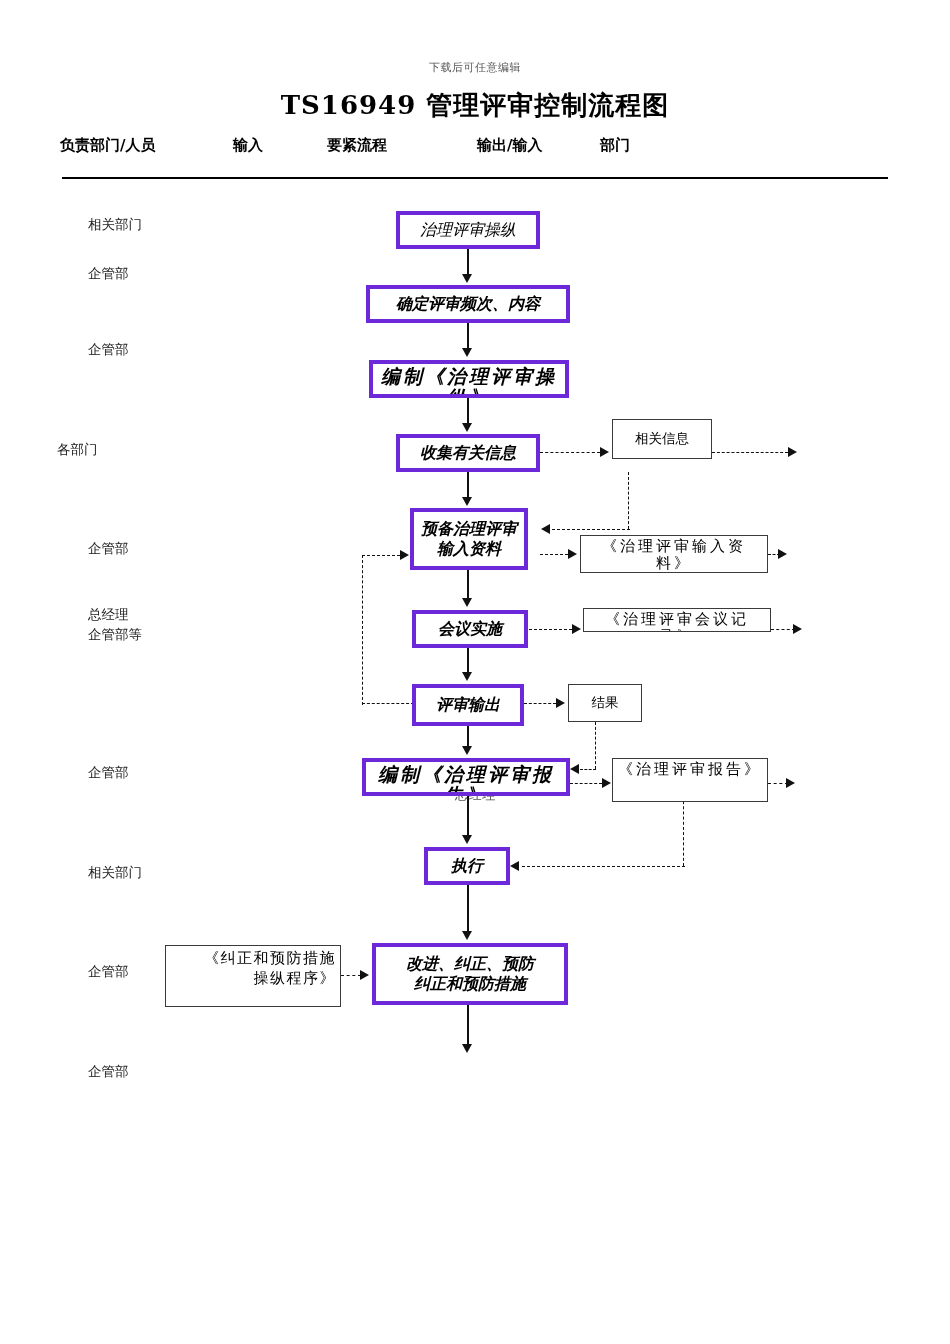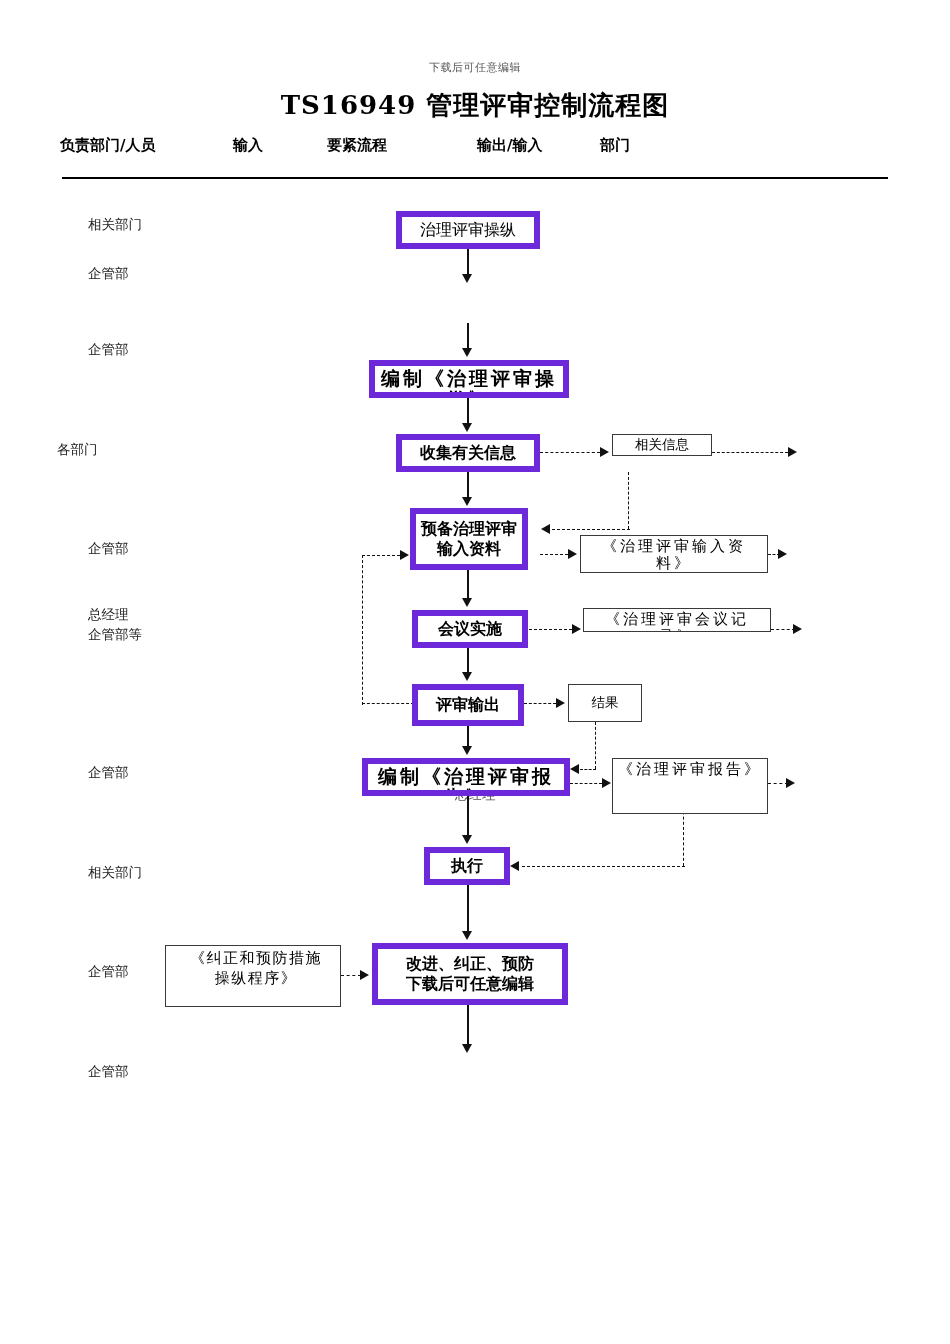--- a/index.html
+++ b/index.html
@@ -35,21 +35,21 @@
     position:absolute;font-size:13.5px;white-space:nowrap;color:#222;
     font-family:"DejaVu Serif","Liberation Serif",serif;line-height:1.45;
   }
 
   
   .box{
     position:absolute;border:1.5px solid #3a3a3a;background:#fff;
     box-sizing:border-box;display:flex;align-items:center;justify-content:center;
     text-align:center;overflow:hidden;
   }
-  .box.heavy{border:6px solid #6d28d9;}
+  .box.heavy{border:4px solid #6d28d9;font-style:italic;}
   .box .t{display:block;width:100%;padding:0 4px;box-sizing:border-box;}
   .b-main{font-size:16px;font-weight:bold;font-family:"DejaVu Sans","Liberation Sans",sans-serif;}
   .b-main-serif{font-size:16px;font-family:"DejaVu Serif","Liberation Serif",serif;}
   .b-doc-n{font-size:13.5px;font-family:"DejaVu Serif","Liberation Serif",serif;}
   
   .clip{align-items:flex-start;}
   .clip .t{
     font-size:19px;font-weight:bold;letter-spacing:3px;line-height:1.08;
     padding-top:2px;
   }
@@ -177,20 +177,23 @@
   <div class="dh" style="left:522px;top:866px;width:163px"></div>
   <div class="arr arr-l" style="left:510px;top:861px"></div>
 
   <div class="dh" style="left:341px;top:975px;width:20px"></div>
   <div class="arr arr-r" style="left:360px;top:970px"></div>
 
   <div class="box heavy" style="left:396px;top:211px;width:144px;height:38px">
     <span class="t b-main-serif">治理评审操纵</span>
   </div>
 
+  <div class="box heavy" style="left:366px;top:285px;width:204px;height:38px">
+    <span class="t b-main">确定评审频次、内容</span>
+  </div>
 
   <div class="box heavy clip" style="left:369px;top:360px;width:200px;height:38px">
     <span class="t">编制《治理评审操纵》</span>
   </div>
 
   <div class="box heavy" style="left:396px;top:434px;width:144px;height:38px">
     <span class="t b-main">收集有关信息</span>
   </div>
 
   <div class="box heavy" style="left:410px;top:508px;width:118px;height:62px">
@@ -209,42 +212,42 @@
   <div class="box heavy clip" style="left:362px;top:758px;width:208px;height:38px">
     <span class="t">编制《治理评审报告》</span>
   </div>
 
   <div class="box heavy" style="left:424px;top:847px;width:86px;height:38px">
     <span class="t b-main">执行</span>
   </div>
 
   <div class="box heavy" style="left:372px;top:943px;width:196px;height:62px">
     <span class="t b-main" style="white-space:pre;line-height:1.25">改进、纠正、预防
-下载后可任意编辑</span>
-  </div>
-
-
-  <div class="box" style="left:612px;top:434px;width:100px;height:22px">
+纠正和预防措施</span>
+  </div>
+
+
+  <div class="box" style="left:612px;top:419px;width:100px;height:40px">
     <span class="t b-doc-n">相关信息</span>
   </div>
 
   <div class="box clip clip-serif" style="left:580px;top:535px;width:188px;height:38px">
     <span class="t">《治理评审输入资料》</span>
   </div>
 
   <div class="box clip clip-serif" style="left:583px;top:608px;width:188px;height:24px">
     <span class="t">《治理评审会议记录》</span>
   </div>
 
   <div class="box" style="left:568px;top:684px;width:74px;height:38px">
     <span class="t b-doc-n">结果</span>
   </div>
 
-  <div class="box clip clip-serif" style="left:612px;top:758px;width:156px;height:56px">
+  <div class="box clip clip-serif" style="left:612px;top:758px;width:156px;height:44px">
     <span class="t">《治理评审报告》</span>
   </div>
 
   <div class="box clip clip-serif" style="left:165px;top:945px;width:176px;height:62px">
-    <span class="t" style="white-space:pre;letter-spacing:1.5px;line-height:1.35;text-align:center;padding-left:10px">《纠正和预防措施
+    <span class="t" style="white-space:pre;letter-spacing:1.5px;line-height:1.35;text-align:right;padding-left:10px">《纠正和预防措施
 操纵程序》</span>
   </div>
 
 </div>
 
 </body></html>

